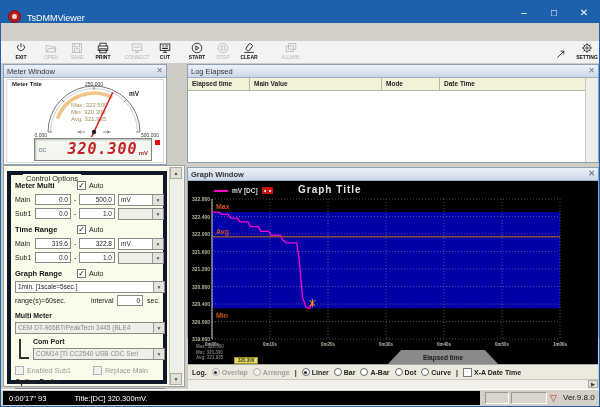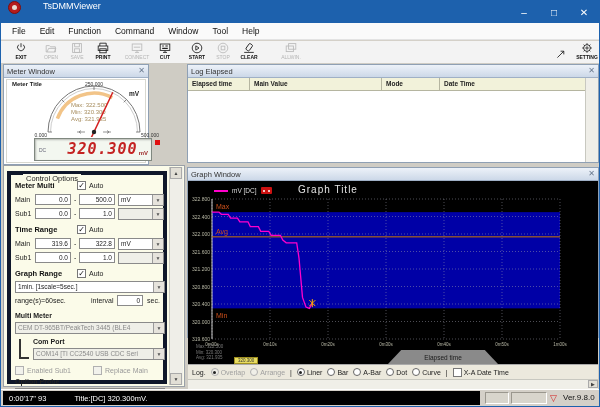--- a/index.html
+++ b/index.html
@@ -1,18 +1,18 @@
 <!DOCTYPE html>
 <html><head>
 <meta charset="utf-8">
 <style>
   html,body{margin:0;padding:0;background:#9aa7b8;font-family:"Liberation Sans",sans-serif;}
   #app{position:relative;width:600px;height:407px;background:#d4d0c8;border:1px solid #1d61ad;box-sizing:border-box;overflow:hidden;}
   
-  #titlebar{position:absolute;left:0;top:0;width:100%;height:22px;background:#1d61ad;color:#fff;display:flex;align-items:flex-start;gap:16px;}
+  #titlebar{position:absolute;left:0;top:0;width:100%;height:22px;background:#1d61ad;color:#fff;display:flex;align-items:flex-end;}
   #titlebar .appicon{width:13px;height:13px;border-radius:50%;background:#b51c1c;margin:0 6px 0 7px;border:1px solid #7d0f0f;box-sizing:border-box;position:relative;}
   #titlebar .appicon::after{content:"";position:absolute;left:3px;top:3px;width:5px;height:5px;border-radius:50%;background:#e8dcd0;}
   #titlebar .title{font-size:9px;}
   #winbtns{margin-left:auto;display:flex;height:100%;}
   .winbtn{width:30px;height:100%;display:flex;align-items:center;justify-content:center;color:#fff;font-size:10px;}
   
   #menubar{position:absolute;left:0;top:22px;width:100%;height:17px;background:#fafafa;border-bottom:1px solid #e3e3e3;display:flex;align-items:center;padding-left:4px;box-sizing:border-box;}
   .menuitem{font-size:8.5px;color:#111;padding:2px 7px;}
   
   #toolbar{position:absolute;left:0;top:40px;width:100%;height:22px;background:#f3f3f3;border-bottom:1px solid #6e6e6e;}
@@ -96,29 +96,20 @@
   <div id="titlebar">
     <span class="appicon"></span>
     <span class="title">TsDMMViewer</span>
     <div id="winbtns">
       <span class="winbtn">–</span>
       <span class="winbtn">□</span>
       <span class="winbtn">✕</span>
     </div>
   </div>
 
-  <div id="menubar">
-    <span class="menuitem">File</span>
-    <span class="menuitem">Edit</span>
-    <span class="menuitem">Function</span>
-    <span class="menuitem">Command</span>
-    <span class="menuitem">Window</span>
-    <span class="menuitem">Tool</span>
-    <span class="menuitem">Help</span>
-  </div>
 
   <div id="toolbar">
     <div class="tbtn" style="left:6px">
       <svg viewBox="0 0 15 15">
           <g class="icon-stroke">
             <path d="M7.5 1.5v5"></path>
             <path d="M4.6 3.4a4.3 4.3 0 1 0 5.8 0"></path>
           </g>
         </svg>
       <span class="tlabel">EXIT</span>
@@ -222,21 +213,21 @@
             <circle cx="7.5" cy="7.5" r="1.4"></circle>
             <path d="M7.5 1.5v2M7.5 11.5v2M1.5 7.5h2M11.5 7.5h2M3.3 3.3l1.4 1.4M10.3 10.3l1.4 1.4M3.3 11.7l1.4-1.4M10.3 4.7l1.4-1.4"></path>
           </g>
         </svg>
       <span class="tlabel">SETTING</span>
     </div>
   </div>
 
   <div id="workspace">
 
-    <div class="childwin" style="left:2px;top:1px;width:146px;height:101px;">
+    <div class="childwin" style="left:2px;top:1px;width:164px;height:101px;">
       <div class="childbar">
         <span class="ctitle">Meter Window</span>
         <span class="cx">✕</span>
       </div>
       <div id="meter-content">
         <div id="meter-inner"></div>
         <span id="meter-title">Meter Title</span>
         <svg width="166" height="57" style="position:absolute;left:7px;top:2px">
           <path d="M37 52 A46 46 0 0 1 129 52" fill="none" stroke="#777" stroke-width="1"></path>
           <path d="M39.5 52 A43.5 43.5 0 0 1 126.5 52" fill="none" stroke="#aaa" stroke-width="0.6"></path>
@@ -344,21 +335,21 @@
         <div id="log-header">
           <span class="log-col" style="width:62px">Elapsed time</span>
           <span class="log-col" style="width:132px">Main Value</span>
           <span class="log-col" style="width:58px">Mode</span>
           <span class="log-col" style="flex:1;border-right:none">Date Time</span>
         </div>
         <div id="log-scroll"></div>
       </div>
     </div>
 
-    <div class="childwin" style="left:186px;top:104px;width:412px;height:171px;background:#000;">
+    <div class="childwin" style="left:186px;top:104px;width:412px;height:171px;background:#000;font-weight:bold;">
       <div class="childbar">
         <span class="ctitle">Graph Window</span>
         <span class="cx">✕</span>
       </div>
       <div id="graph-content">
         <div id="legend">
           <span class="lsample"></span>
           <span class="ltext">mV  [DC]</span>
           <span class="lrec"></span>
         </div>

